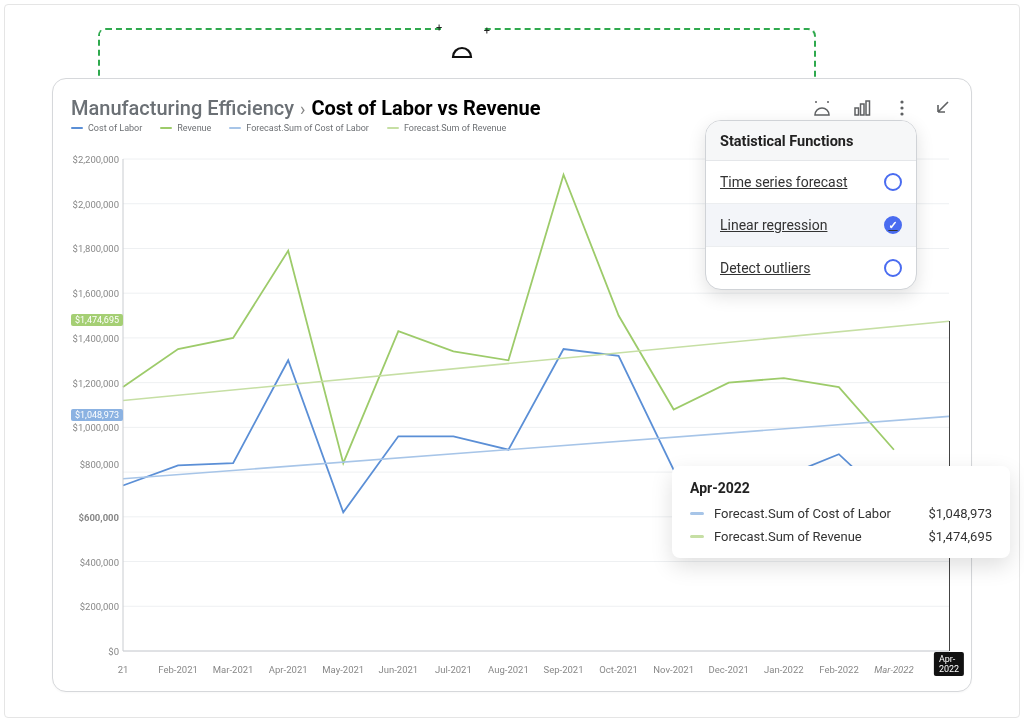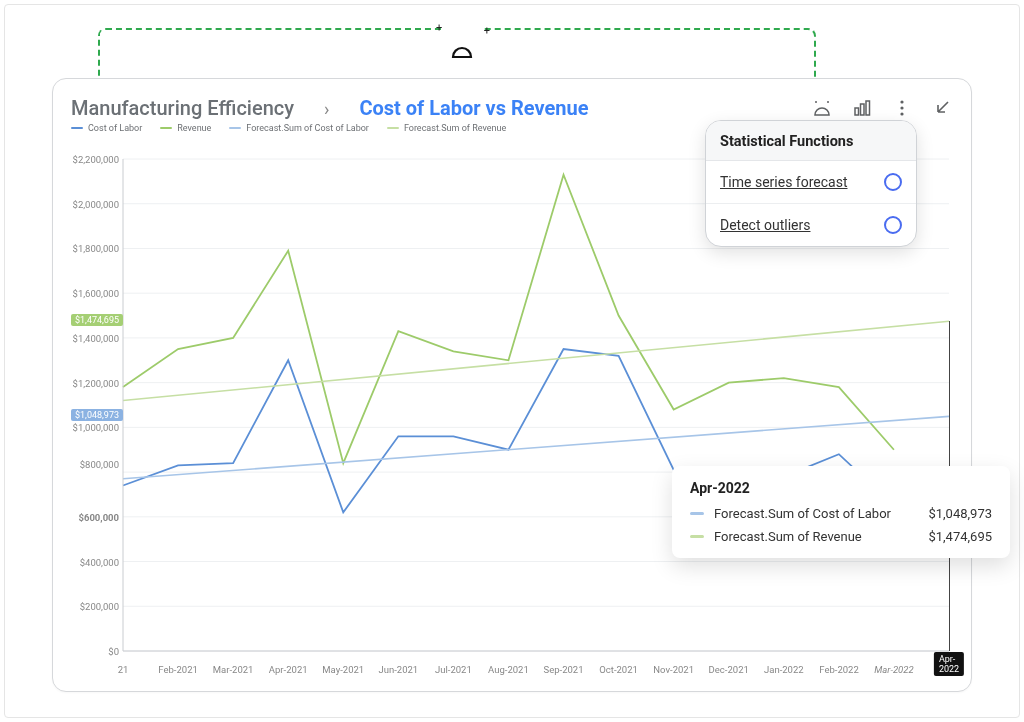--- a/index.html
+++ b/index.html
@@ -6,24 +6,24 @@
     html, body { width: 1024px; height: 722px; font-family: -apple-system, BlinkMacSystemFont, "Segoe UI", Roboto, Arial, sans-serif; background: #fff; overflow: hidden; }
     .frame { position: absolute; inset: 4px; border: 1px solid #e5e5e5; border-radius: 4px; }
     
     .callout { position: absolute; left: 98px; top: 28px; width: 718px; height: 56px; border: 2.5px dashed #2fa94e; border-bottom: none; border-radius: 8px 8px 0 0; pointer-events: none; }
     .callout::before, .callout::after { content: ""; position: absolute; width: 10px; height: 10px; border-radius: 50%; background: #fff; }
     .bell-icon-wrap { position: absolute; left: 442px; top: 28px; width: 40px; height: 40px; background: #fff; display:flex; align-items:center; justify-content:center; }
     .bell-icon-wrap .spark1 { position:absolute; left:-6px; top:-7px; font-size:11px; color:#222; }
     .bell-icon-wrap .spark2 { position:absolute; right:-8px; top:-4px; font-size:11px; color:#222; }
 
     .card { position: absolute; left: 52px; top: 78px; width: 920px; height: 614px; border: 1px solid #d6d8db; border-radius: 14px; background:#fff; box-shadow: 0 1px 2px rgba(0,0,0,0.03); }
-    .card-header { position: absolute; left: 18px; top: 14px; right: 18px; height: 30px; display:flex; align-items:center;gap:24px; }
+    .card-header { position: absolute; left: 18px; top: 14px; right: 18px; height: 30px; display:flex; align-items:center; }
     .bc-root { font-size: 20px; font-weight: 500; color: #6b7075; }
     .bc-sep { font-size: 18px; color: #888; margin: 0 6px; }
-    .bc-leaf { font-size: 20px; font-weight: 700; color: #3b82f6; }
+    .bc-leaf { font-size: 20px; font-weight: 700; color: #000000; }
     .header-actions { margin-left:auto; display:flex; align-items:center; gap:18px; color:#5f6163; }
     .icon-btn { width:22px; height:22px; display:flex; align-items:center; justify-content:center; cursor:pointer; }
 
     .legend { position:absolute; left:18px; top:44px; display:flex; gap:18px; align-items:center; }
     .legend-item { display:flex; align-items:center; gap:5px; font-size:9px; color:#6d7074; }
     .swatch { width:12px; height:2.5px; border-radius:2px; }
     .sw-blue { background:#5b8fd6; }
     .sw-green { background:#9dcb6a; }
     .sw-blue-l { background:#a7c5e8; }
     .sw-green-l { background:#c6dfa4; }
@@ -183,20 +183,24 @@
     <div class="xtag-black" id="xtag" style="left: 886px;">Apr-2022</div>
   </div>
 </div>
 
 <div class="popover">
   <div class="pop-title">Statistical Functions</div>
   <div class="pop-item first">
     <span>Time series forecast</span>
     <span class="radio"></span>
   </div>
+  <div class="pop-item sel">
+    <span>Linear regression</span>
+    <span class="radio checked"></span>
+  </div>
   <div class="pop-item">
     <span>Detect outliers</span>
     <span class="radio"></span>
   </div>
 </div>
 
 <div class="tooltip">
   <div class="tt-title">Apr-2022</div>
   <div class="tt-row">
     <span class="swatch sw-blue-l"></span>

